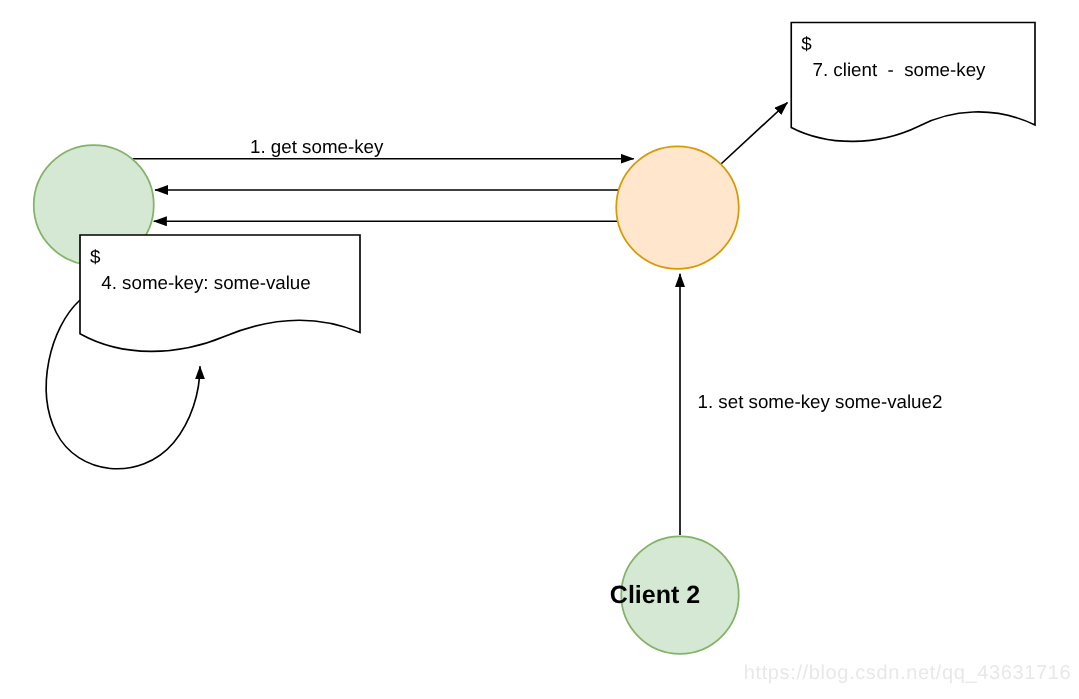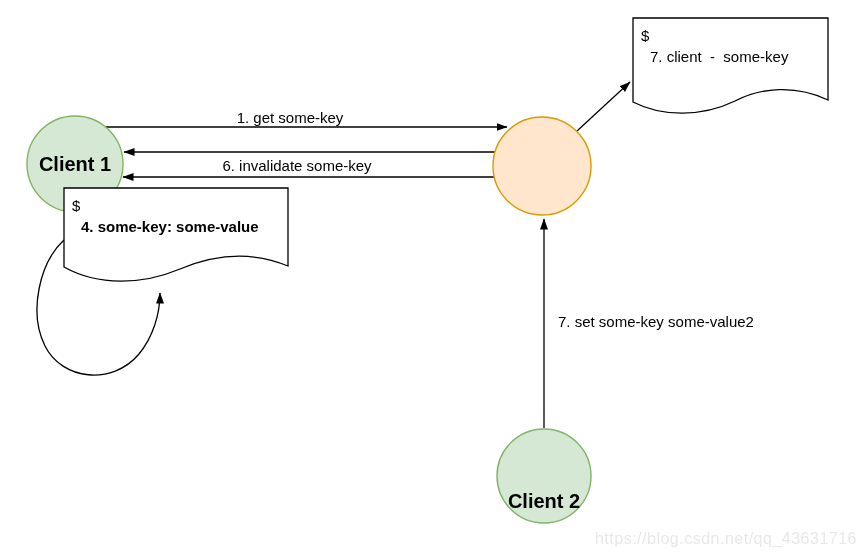--- a/index.html
+++ b/index.html
@@ -6,21 +6,21 @@
   .stage{
     position:relative;width:863px;height:559px;background:#ffffff;overflow:hidden;
     font-family:"Liberation Sans", sans-serif;color:#000;
   }
   .stage svg{position:absolute;left:0;top:0;}
   .lbl{position:absolute;font-size:15px;line-height:16px;white-space:pre;}
   .node-lbl{
     position:absolute;width:120px;font-size:20px;font-weight:bold;
     text-align:center;line-height:22px;
   }
-  .edge-lbl-c{position:absolute;width:180px;text-align:center;}
+  .edge-lbl-c{position:absolute;width:180px;text-align:left;}
   .watermark{
     position:absolute;right:6px;top:530px;font-size:16px;color:#e8e8e8;
     letter-spacing:0.5px;
   }
 </style>
 </head>
 <body>
 
 <div class="stage">
 
@@ -47,27 +47,25 @@
 
     <circle cx="542" cy="166" r="49" stroke-width="1.4" stroke="#d79b00" fill="#ffe6cc"></circle>
 
     <circle cx="544" cy="476" r="47" stroke-width="1.4" stroke="#82b366" fill="#d5e8d4"></circle>
 
     <path d="M633,18 L828,18 L828,100 C795,84 760,88 735,101 C702,117 662,117 633,102 Z" fill="#ffffff" stroke="#000" stroke-width="1.3"></path>
 
     <path d="M64,188 L288,188 L288,266 C252,251 216,254 180,269 C142,285 98,286 64,267 Z" fill="#ffffff" stroke="#000" stroke-width="1.3"></path>
   </svg>
 
-  <div class="node-lbl" style="left:15px;top:153px;">Client 1</div>
-  <div class="node-lbl" style="left:484px;top:465px;margin-top:25px;">Client 2</div>
+  <div class="node-lbl" style="left:464px;top:465px;">Client 2</div>
 
   <div class="lbl" style="left:641px;top:28px;">$</div>
   <div class="lbl" style="left:650px;top:49px;">7. client  -  some-key</div>
 
   <div class="lbl" style="left:72px;top:198px;">$</div>
-  <div class="lbl" style="left:81px;top:219px;font-weight:bold;">4. some-key: some-value</div>
+  <div class="lbl" style="left:81px;top:219px;">4. some-key: some-value</div>
 
   <div class="lbl edge-lbl-c" style="left:200px;top:110px;">1. get some-key</div>
-  <div class="lbl edge-lbl-c" style="left:207px;top:158px;">6. invalidate some-key</div>
-  <div class="lbl" style="left:558px;top:314px;">7. set some-key some-value2</div>
+  <div class="lbl" style="left:558px;top:314px;">1. set some-key some-value2</div>
 
   <div class="watermark">https://blog.csdn.net/qq_43631716</div>
 </div>
 
 </body></html>

